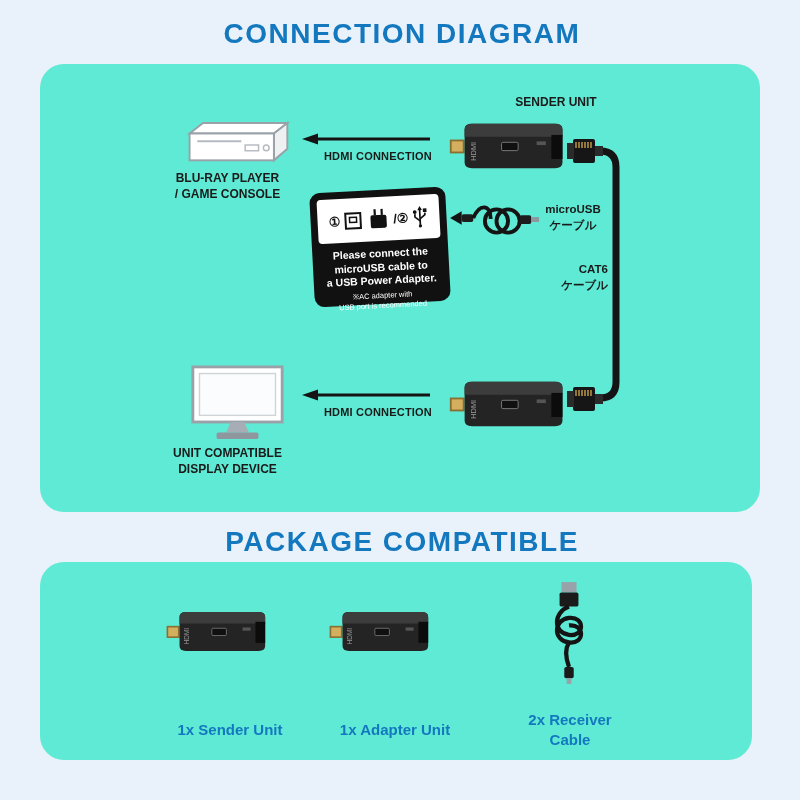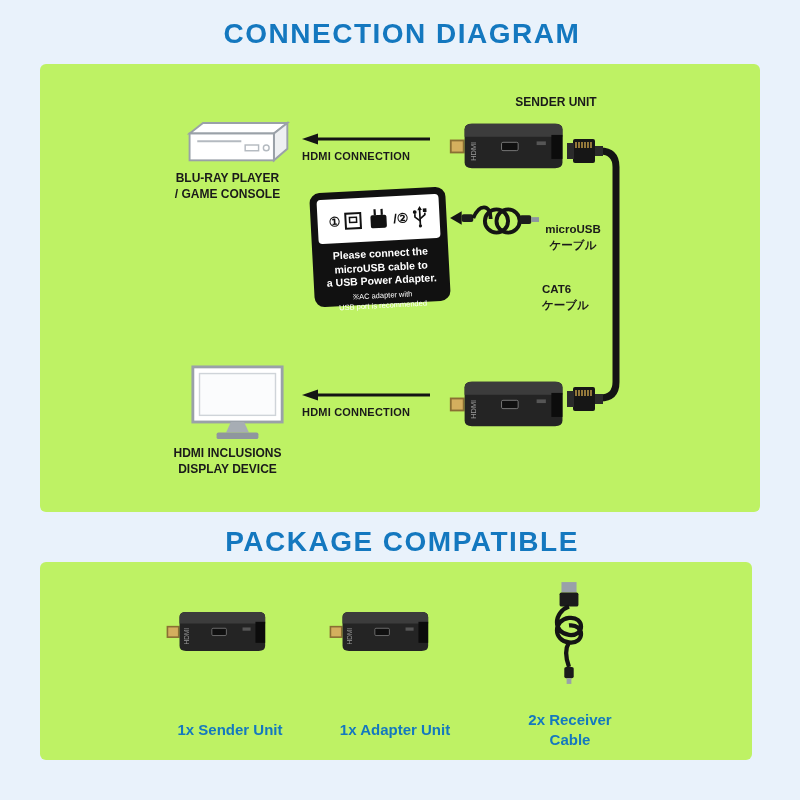--- a/index.html
+++ b/index.html
@@ -1,23 +1,23 @@
 <!DOCTYPE html>
 <html><head>
 <meta charset="utf-8">
 <style>
   html,body{margin:0;padding:0;}
   .page{position:relative;width:800px;height:800px;background:#e9f2fb;font-family:"Liberation Sans",sans-serif;overflow:hidden;}
   .section-title{position:absolute;left:0;width:100%;margin:2px;text-align:center;color:#1478bf;font-size:28px;font-weight:bold;letter-spacing:1.5px;}
-  .card{position:absolute;background:#bef264;border-radius:6px;}
+  .card{position:absolute;background:#5eead4;border-radius:24px;}
   .abs{position:absolute;}
   .lbl{font-size:12px;font-weight:bold;color:#1a1a1a;line-height:1.35;text-align:center;}
   .multiline{white-space:pre-line;text-align:center;}
-  .hdmi-lbl{font-size:11px;font-weight:bold;color:#1a1a1a;text-align:left;letter-spacing:.2px;}
-  .jp-lbl{font-size:11.5px;font-weight:bold;color:#1a1a1a;line-height:1.35;margin-top:20px;}
+  .hdmi-lbl{font-size:11px;font-weight:bold;color:#1a1a1a;text-align:right;letter-spacing:.2px;}
+  .jp-lbl{font-size:11.5px;font-weight:bold;color:#1a1a1a;line-height:1.35;}
   .callout{background:#111111;border-radius:10px;transform:rotate(-3deg);}
   .callout-icons{margin:7px 7px 0;background:#ffffff;border-radius:4px;height:44px;display:flex;align-items:center;justify-content:center;gap:3px;}
   .ci-num{font-size:13px;color:#111;font-weight:bold;}
   .callout-text{color:#ffffff;font-size:10.5px;font-weight:bold;text-align:center;margin-top:6px;line-height:1.3;}
   .callout-note{color:#ffffff;font-size:7.5px;text-align:center;margin-top:3px;line-height:1.3;}
   .blue-lbl{color:#1478bf;font-size:15px;font-weight:bold;text-align:center;line-height:1.3;}
 </style>
 </head>
 <body>
 
@@ -144,27 +144,27 @@
       <div class="callout-note multiline">※AC adapter with
 USB port is recommended</div>
     </div>
 
     <svg class="abs" style="left:410px;top:128px" width="92" height="58">
         <use href="#sym-coil"></use>
       </svg>
     <div class="abs jp-lbl multiline" style="left:488px;top:138px;width:90px">microUSB
 ケーブル</div>
 
-    <div class="abs jp-lbl multiline" style="left:502px;top:198px;width:80px;text-align:left">CAT6
+    <div class="abs jp-lbl multiline" style="left:488px;top:198px;width:80px;text-align:right">CAT6
 ケーブル</div>
 
     <svg class="abs" style="left:150px;top:300px" width="95" height="78">
         <use href="#sym-monitor"></use>
       </svg>
-    <div class="abs lbl multiline" style="left:90px;top:381px;width:195px">HDMI INCLUSIONS
+    <div class="abs lbl multiline" style="left:90px;top:381px;width:195px">UNIT COMPATIBLE
 DISPLAY DEVICE</div>
     <svg class="abs" style="left:262px;top:324px" width="130" height="14">
         <use href="#sym-arrow"></use>
       </svg>
     <div class="abs hdmi-lbl" style="left:262px;top:342px;width:130px">HDMI CONNECTION</div>
     <svg class="abs" style="left:408px;top:310px" width="120" height="60">
         <use href="#sym-device"></use>
       </svg>
     <svg class="abs" style="left:527px;top:322px" width="36" height="26">
         <use href="#sym-rj45"></use>

